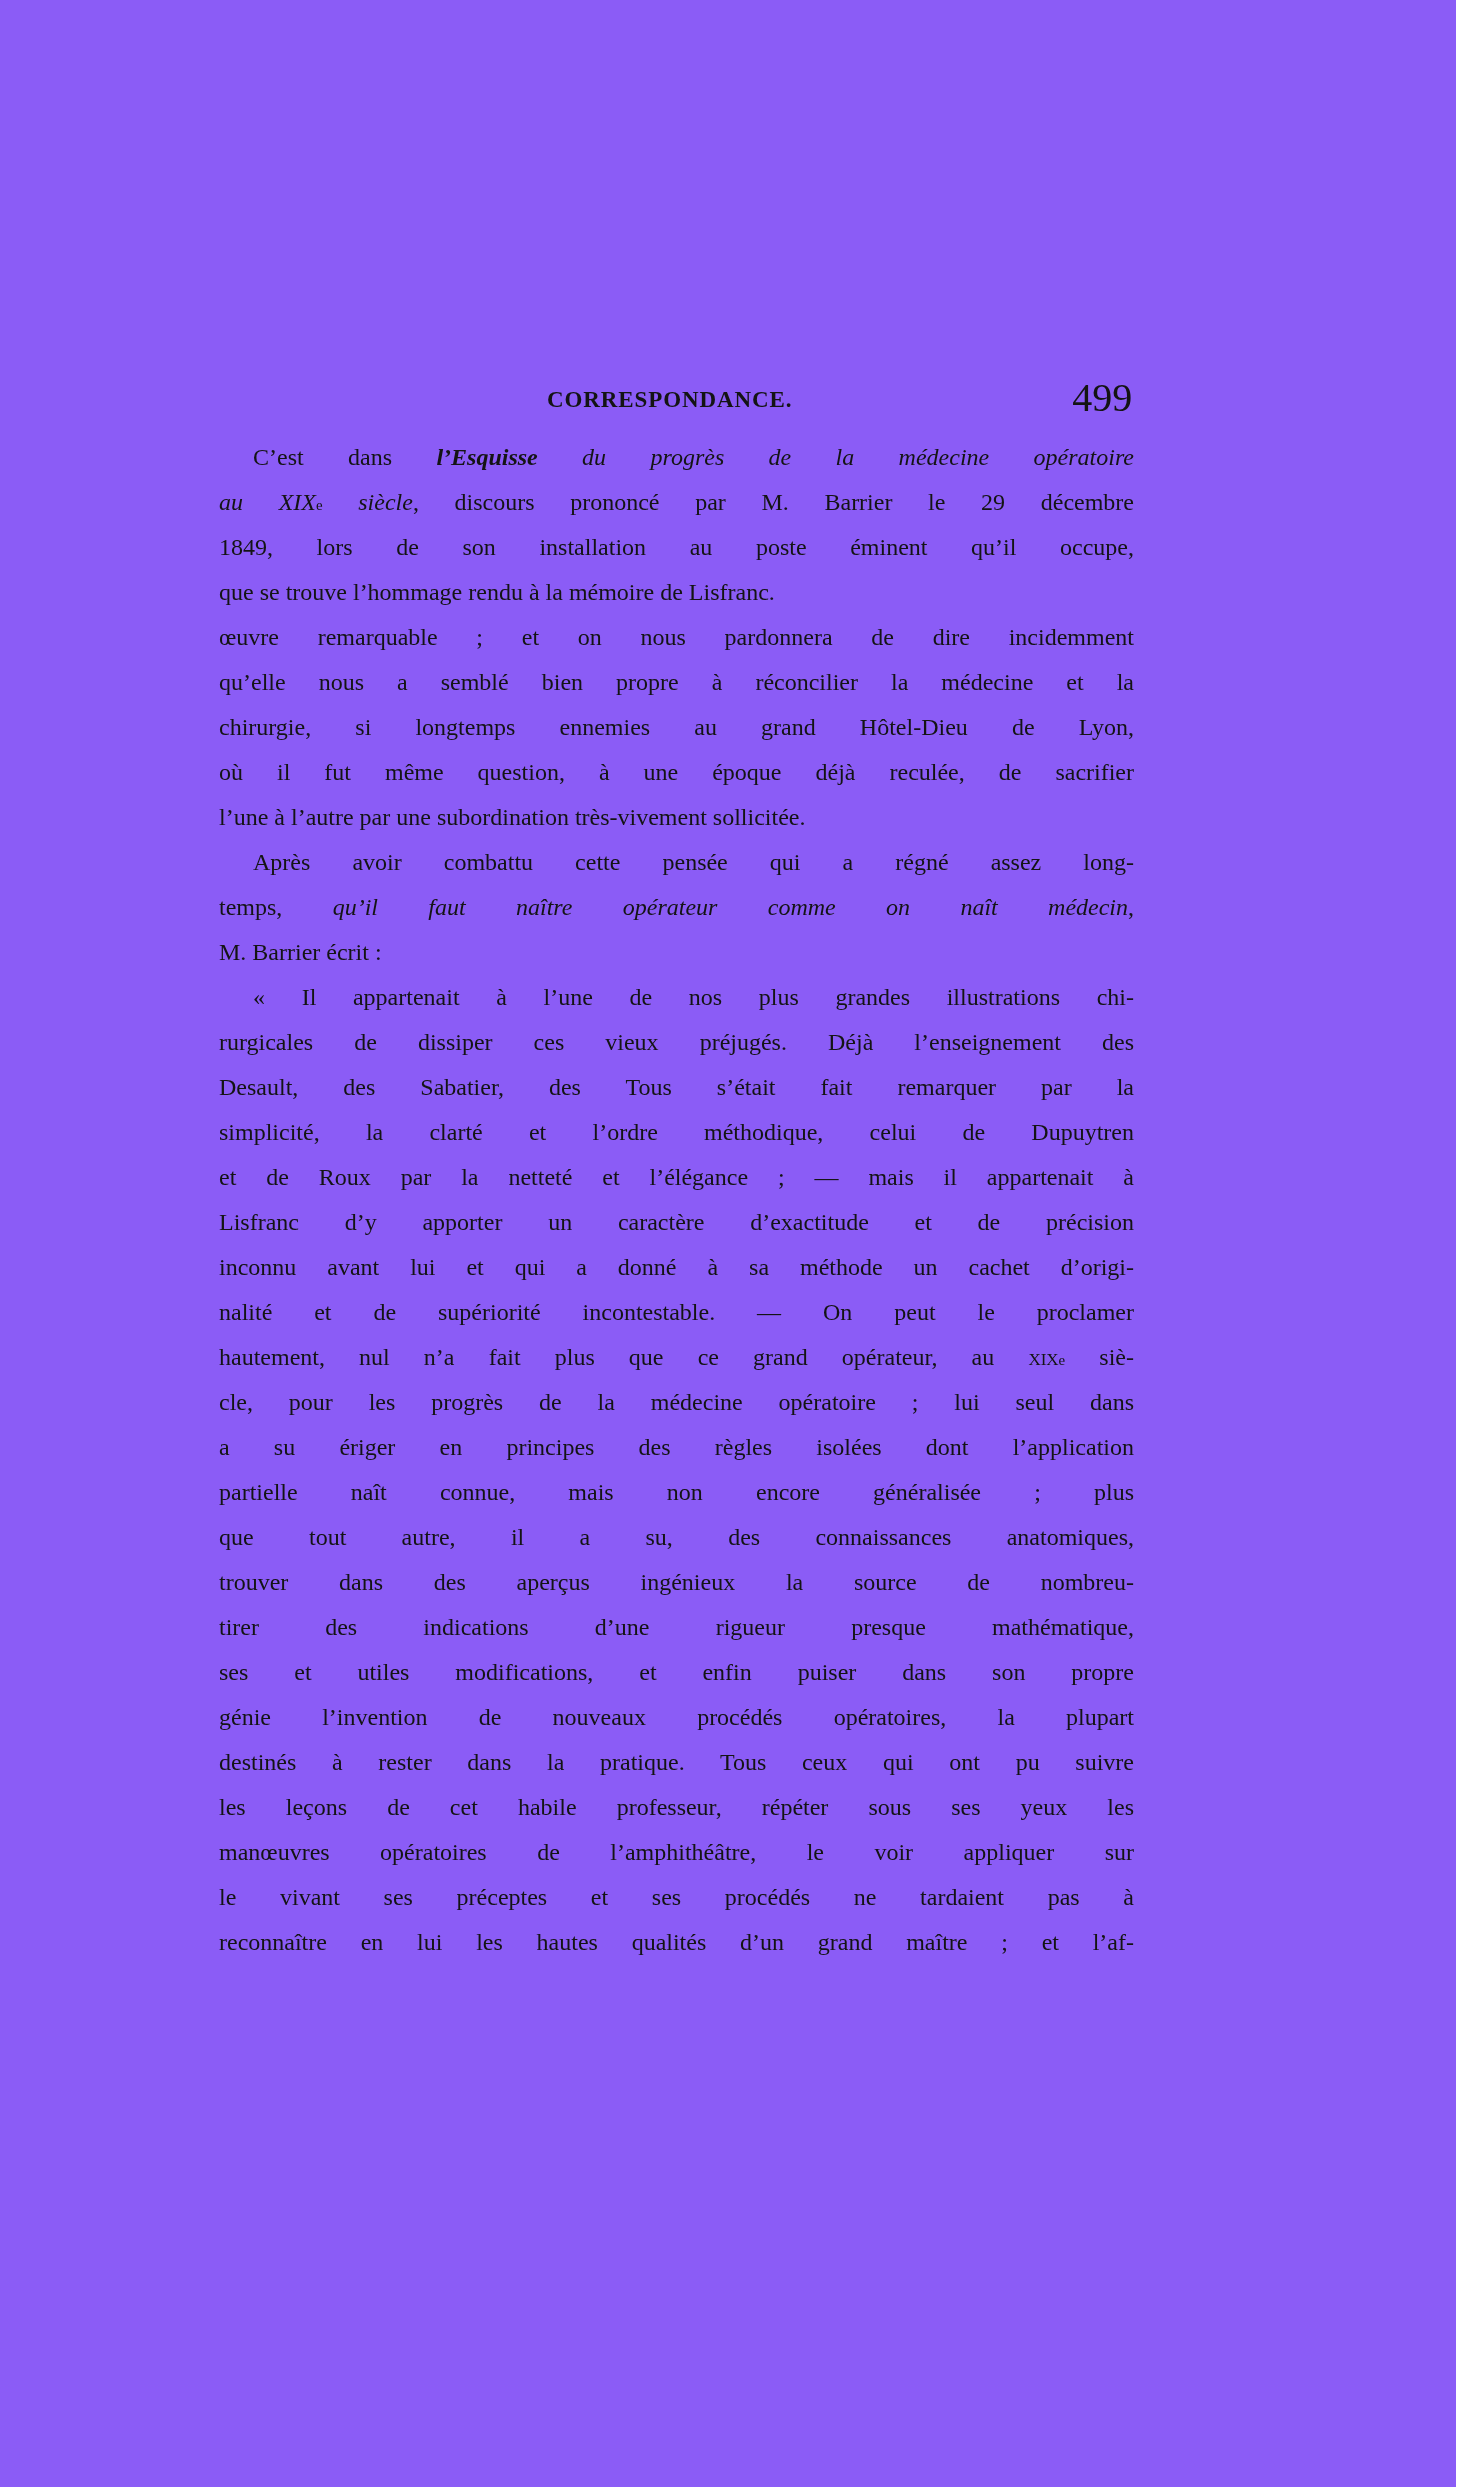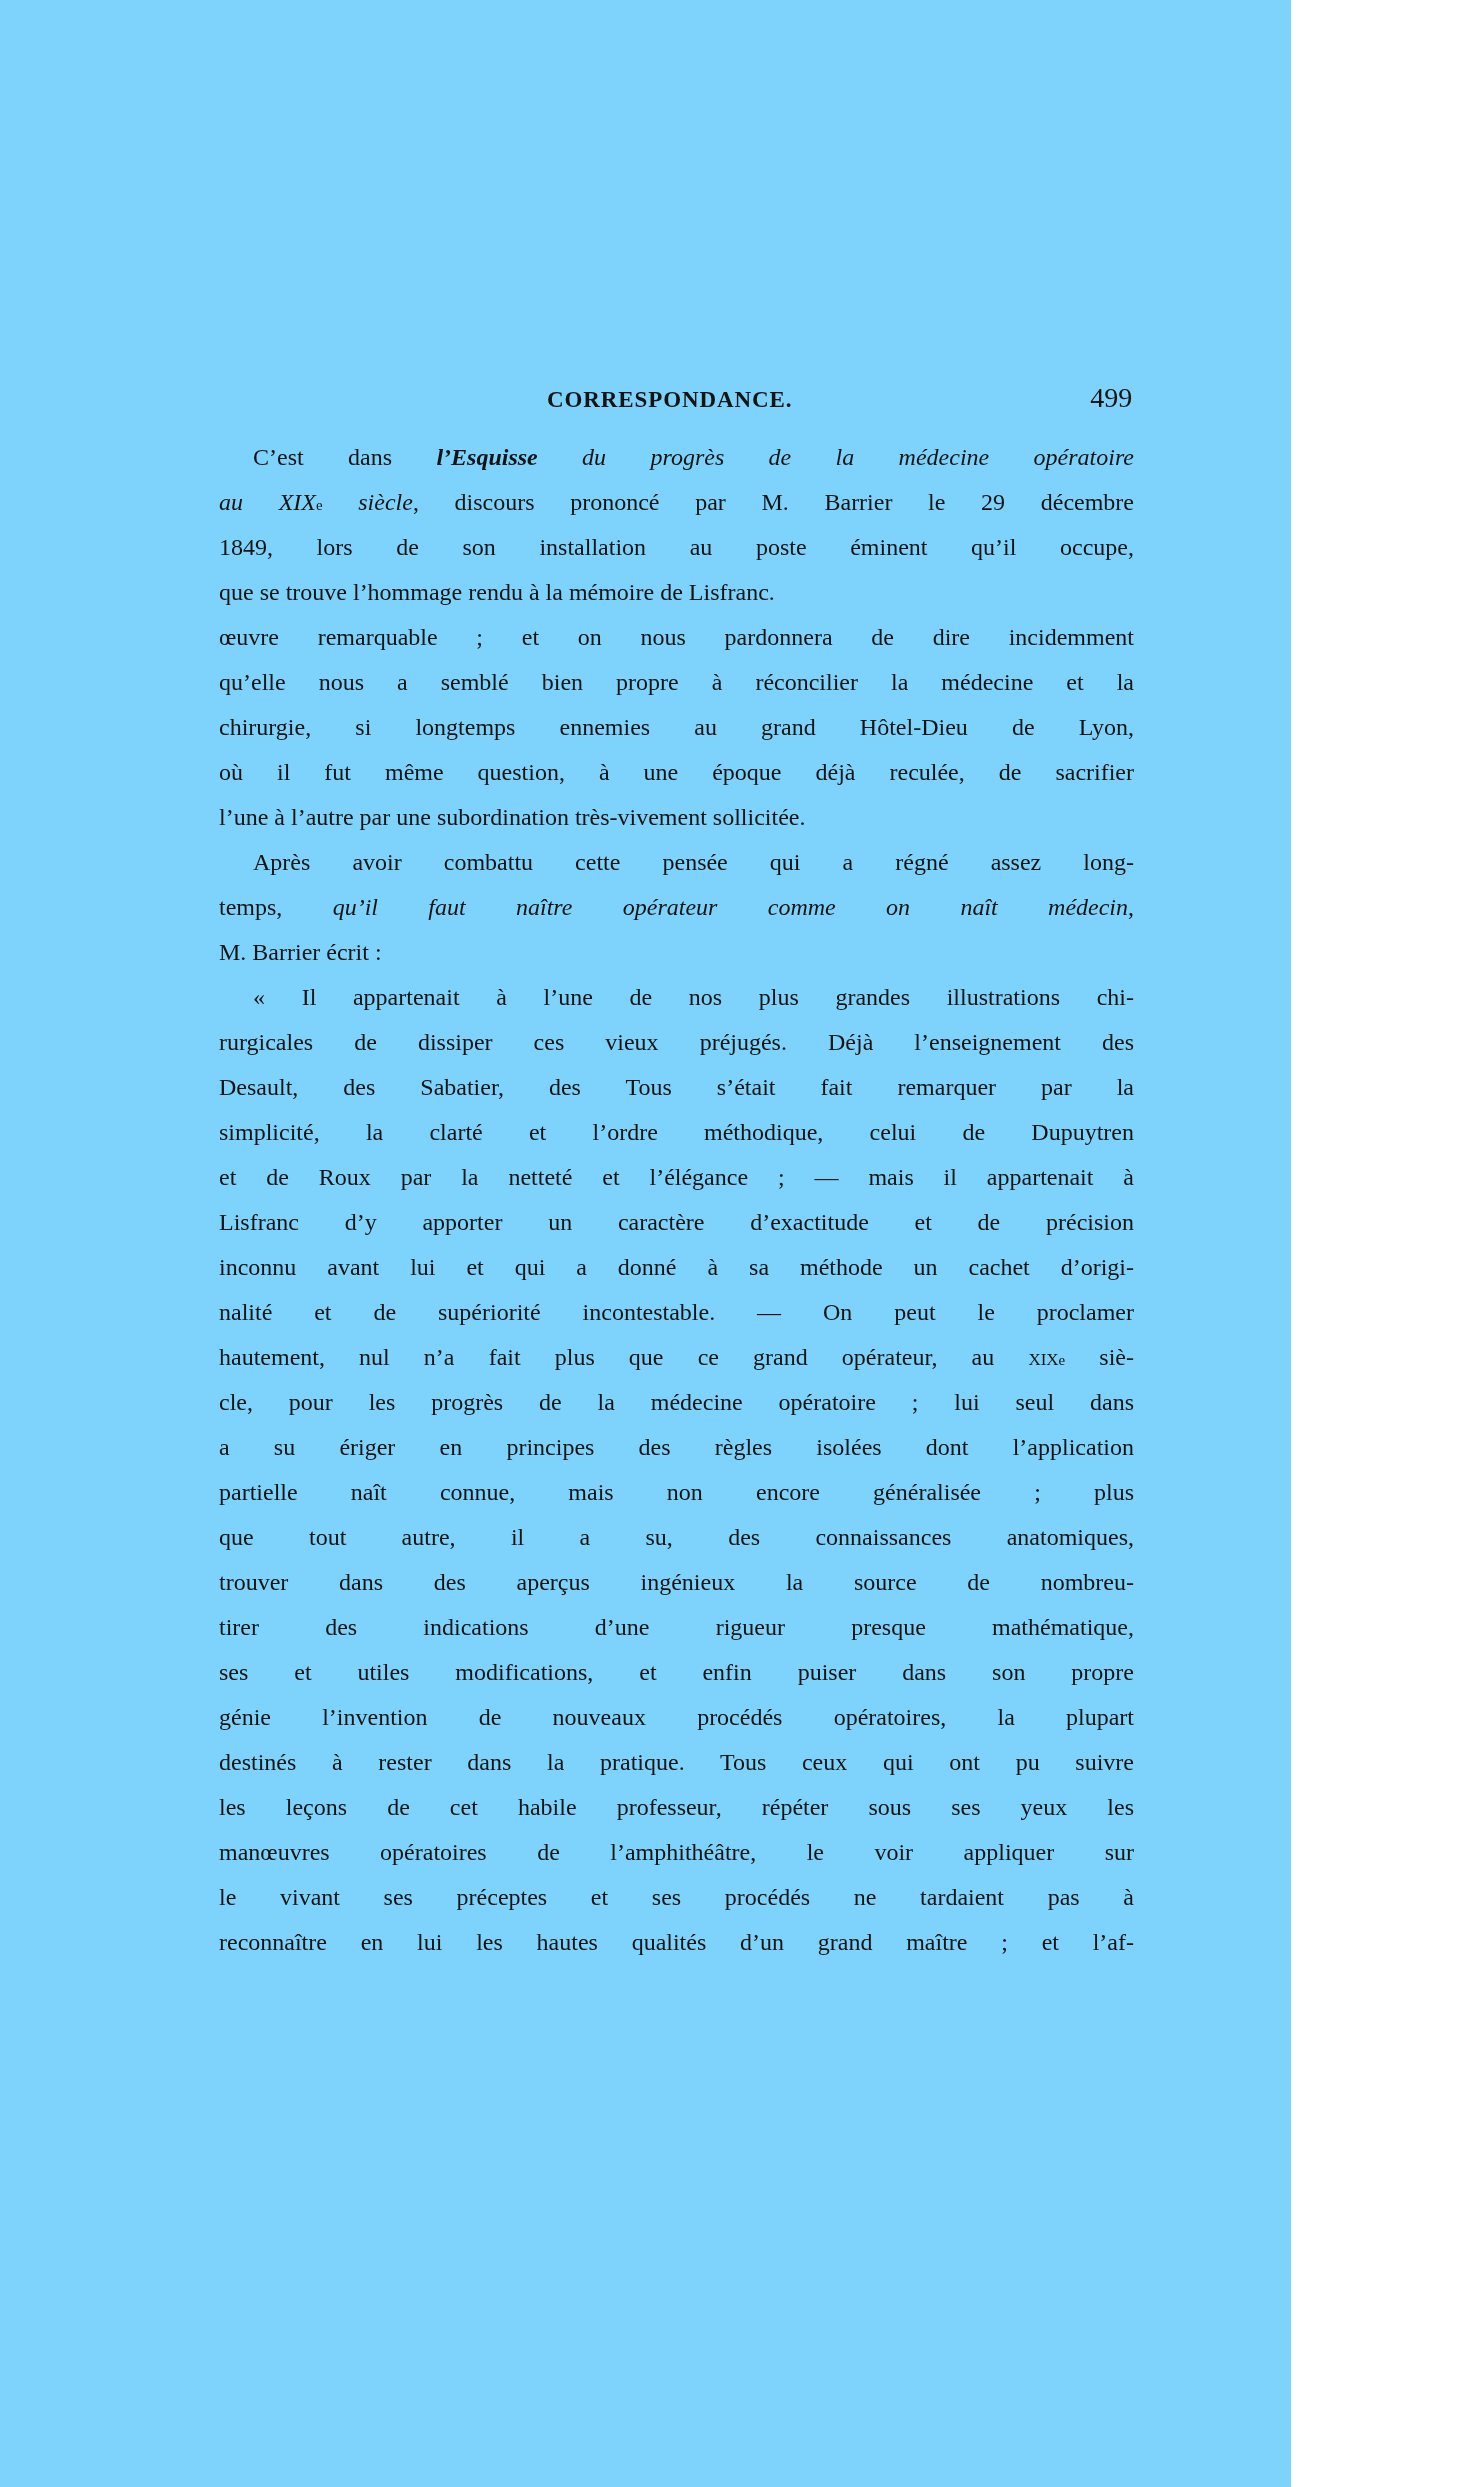--- a/index.html
+++ b/index.html
@@ -1,20 +1,20 @@
 <!DOCTYPE html>
 <html style="font-size:13.6px"><head>
 <meta charset="utf-8">
 <style>
   html, body { margin: 0; padding: 0; background: #ffffff; }
   body { width: 1484px; height: 2487px; position: relative; overflow: hidden; }
-  .page { position: absolute; left: 0; top: 0; width: 1291px; height: 2487px; background: #7dd3fc; color: #141414; }
+  .page { position: absolute; left: 0; top: 0; width: 1456px; height: 2487px; background: #8b5cf6; color: #141414; }
   .running-head { position: absolute; left: 219px; top: 381px; width: 915px; height: 37px; }
   .running-title { position: absolute; left: 328px; top: 0; font-family: "Liberation Serif", serif; font-weight: bold; font-size: 23px; letter-spacing: 0.9px; line-height: 37px; }
-  .page-number { position: absolute; right: 1.7px; top: -1.7px; font-family: "Liberation Serif", serif; font-size: 28px; line-height: 37px; }
+  .page-number { position: absolute; right: 1.7px; top: -1.7px; font-family: "Liberation Serif", serif; font-size: 40px; line-height: 37px; }
   .body-text { position: absolute; left: 219px; top: 435px; width: 915px; font-family: "Liberation Serif", serif; font-size: 24px; }
   .line { height: 45px; line-height: 45px; text-align: justify; text-align-last: justify; white-space: normal; overflow: hidden; }
   .line.indent { padding-left: 34px; }
   .line.last { text-align-last: left; }
   .seg-it { font-style: italic; }
   .seg-bi { font-style: italic; font-weight: bold; }
   .seg-sc { font-variant: small-caps; }
   .seg-sup { font-size: 62%; vertical-align: 38%; line-height: 0; }
 </style>
 </head>

